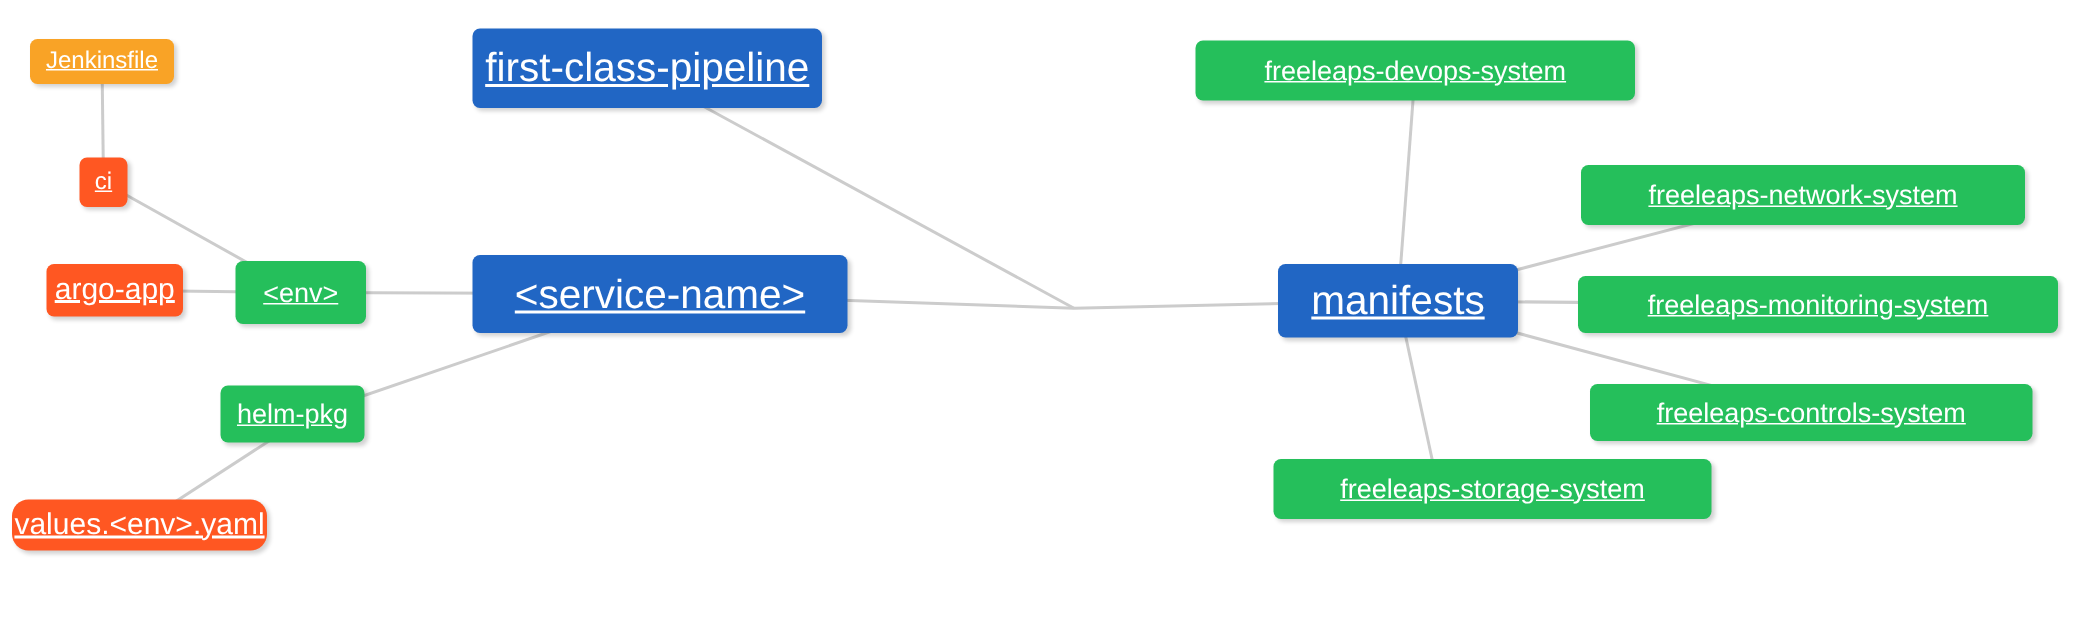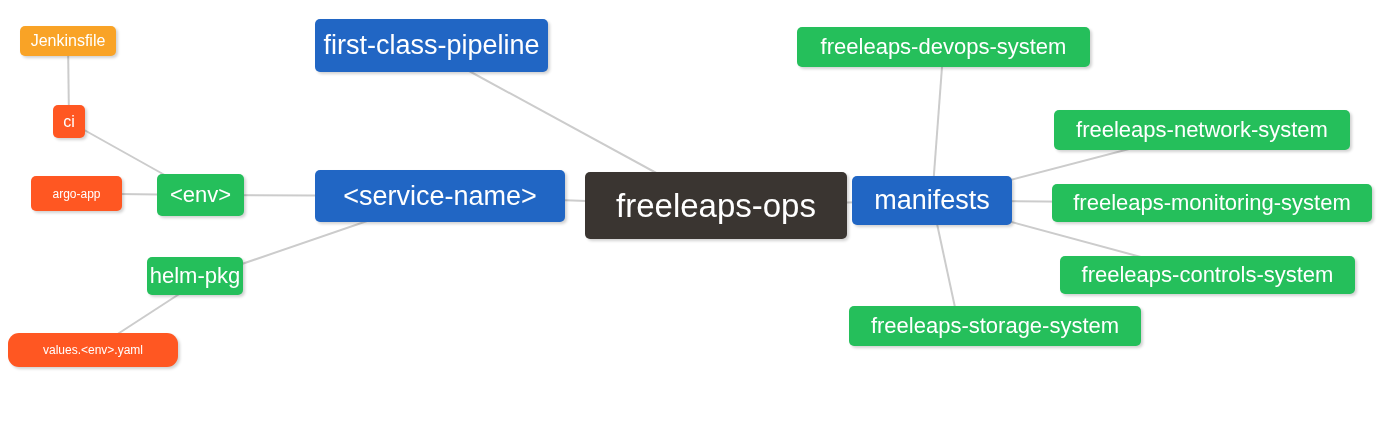--- a/index.html
+++ b/index.html
@@ -30,31 +30,32 @@
     z-index: 1;
     display: flex;
     align-items: center;
     justify-content: center;
     color: #ffffff;
     white-space: nowrap;
     border-radius: 5px;
     box-shadow: 2px 2px 3px rgba(0,0,0,0.18);
     box-sizing: border-box;
     cursor: default;
+    text-decoration: underline;
   }
   .c-dark   { background: #3a3531; }
   .c-blue   { background: #2166c4; }
   .c-green  { background: #25bf5b; }
   .c-red    { background: #ff5722; }
   .c-orange { background: #f9a326; }
 
   .fs-root { font-size: 33px; }
   .fs-lg   { font-size: 27px; }
-  .fs-md   { font-size: 22px; }
-  .fs-sm   { font-size: 12px; }
+  .fs-md   { font-size: 18px; }
+  .fs-sm   { font-size: 20px; }
   .fs-xs   { font-size: 16px; }
 </style>
 </head>
 <body>
 
 <div id="canvas">
 
   <svg id="edge-layer" width="1390" height="421">
     <line x1="68" y1="41" x2="69" y2="121.5"></line>
     <line x1="69" y1="121.5" x2="200.5" y2="195"></line>
@@ -81,21 +82,20 @@
   <div class="node c-green fs-md" style="left:157px; top:174px; width:87px;  height:42px;">&lt;env&gt;</div>
 
   <div class="node c-green fs-md" style="left:147px; top:257px; width:96px; height:38px;">helm-pkg</div>
 
   <div class="node c-red fs-sm" style="left:8px;   top:333px; width:170px; height:34px;border-radius:11px;">values.&lt;env&gt;.yaml</div>
 
   <div class="node c-blue fs-lg" style="left:315px; top:19px;  width:233px; height:53px;">first-class-pipeline</div>
 
   <div class="node c-blue fs-lg" style="left:315px; top:170px; width:250px; height:52px;">&lt;service-name&gt;</div>
 
-  <div class="node c-dark fs-root" style="left:585px; top:172px; width:262px; height:67px;">freeleaps-ops</div>
 
   <div class="node c-blue fs-lg" style="left:852px; top:176px; width:160px; height:49px;">manifests</div>
 
   <div class="node c-green fs-md" style="left:797px; top:27px;  width:293px; height:40px;">freeleaps-devops-system</div>
 
   <div class="node c-green fs-md" style="left:1054px; top:110px; width:296px; height:40px;">freeleaps-network-system</div>
 
   <div class="node c-green fs-md" style="left:1052px; top:184px; width:320px; height:38px;">freeleaps-monitoring-system</div>
 
   <div class="node c-green fs-md" style="left:1060px; top:256px; width:295px; height:38px;">freeleaps-controls-system</div>

